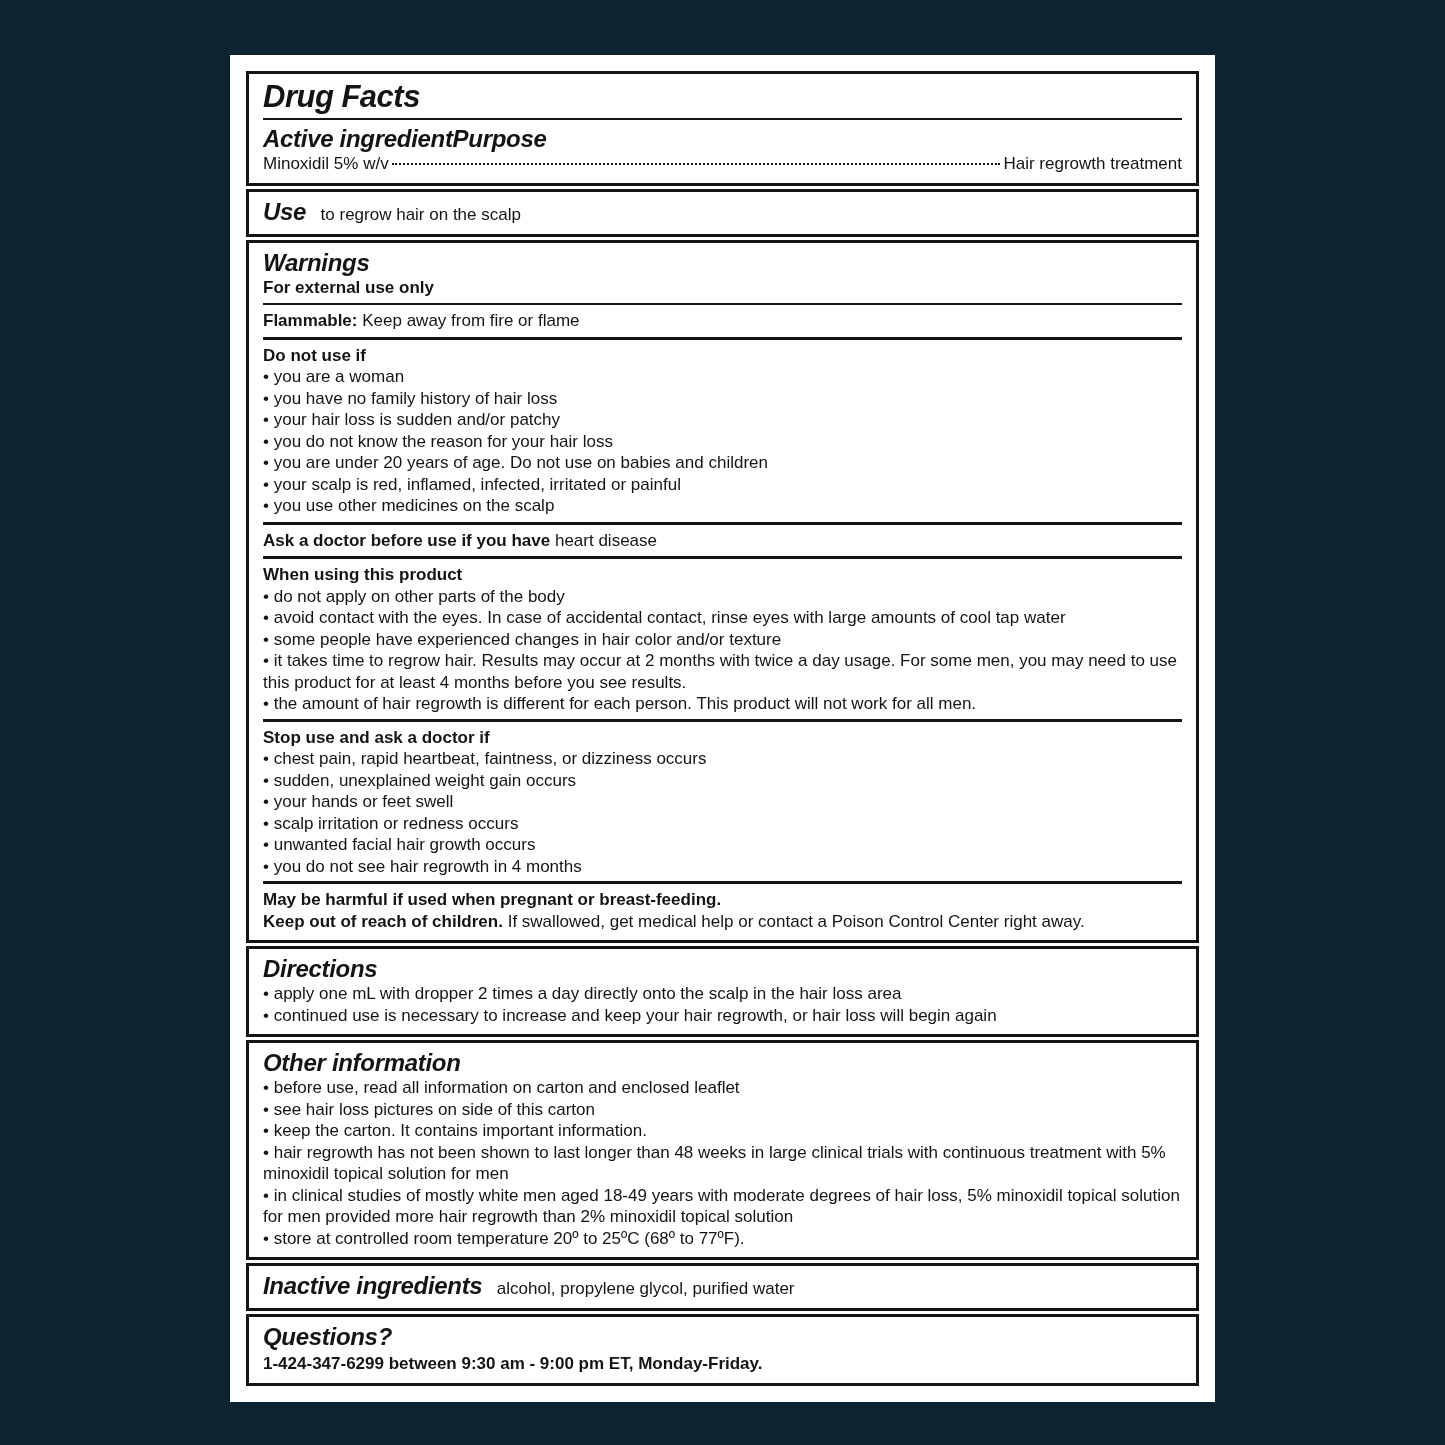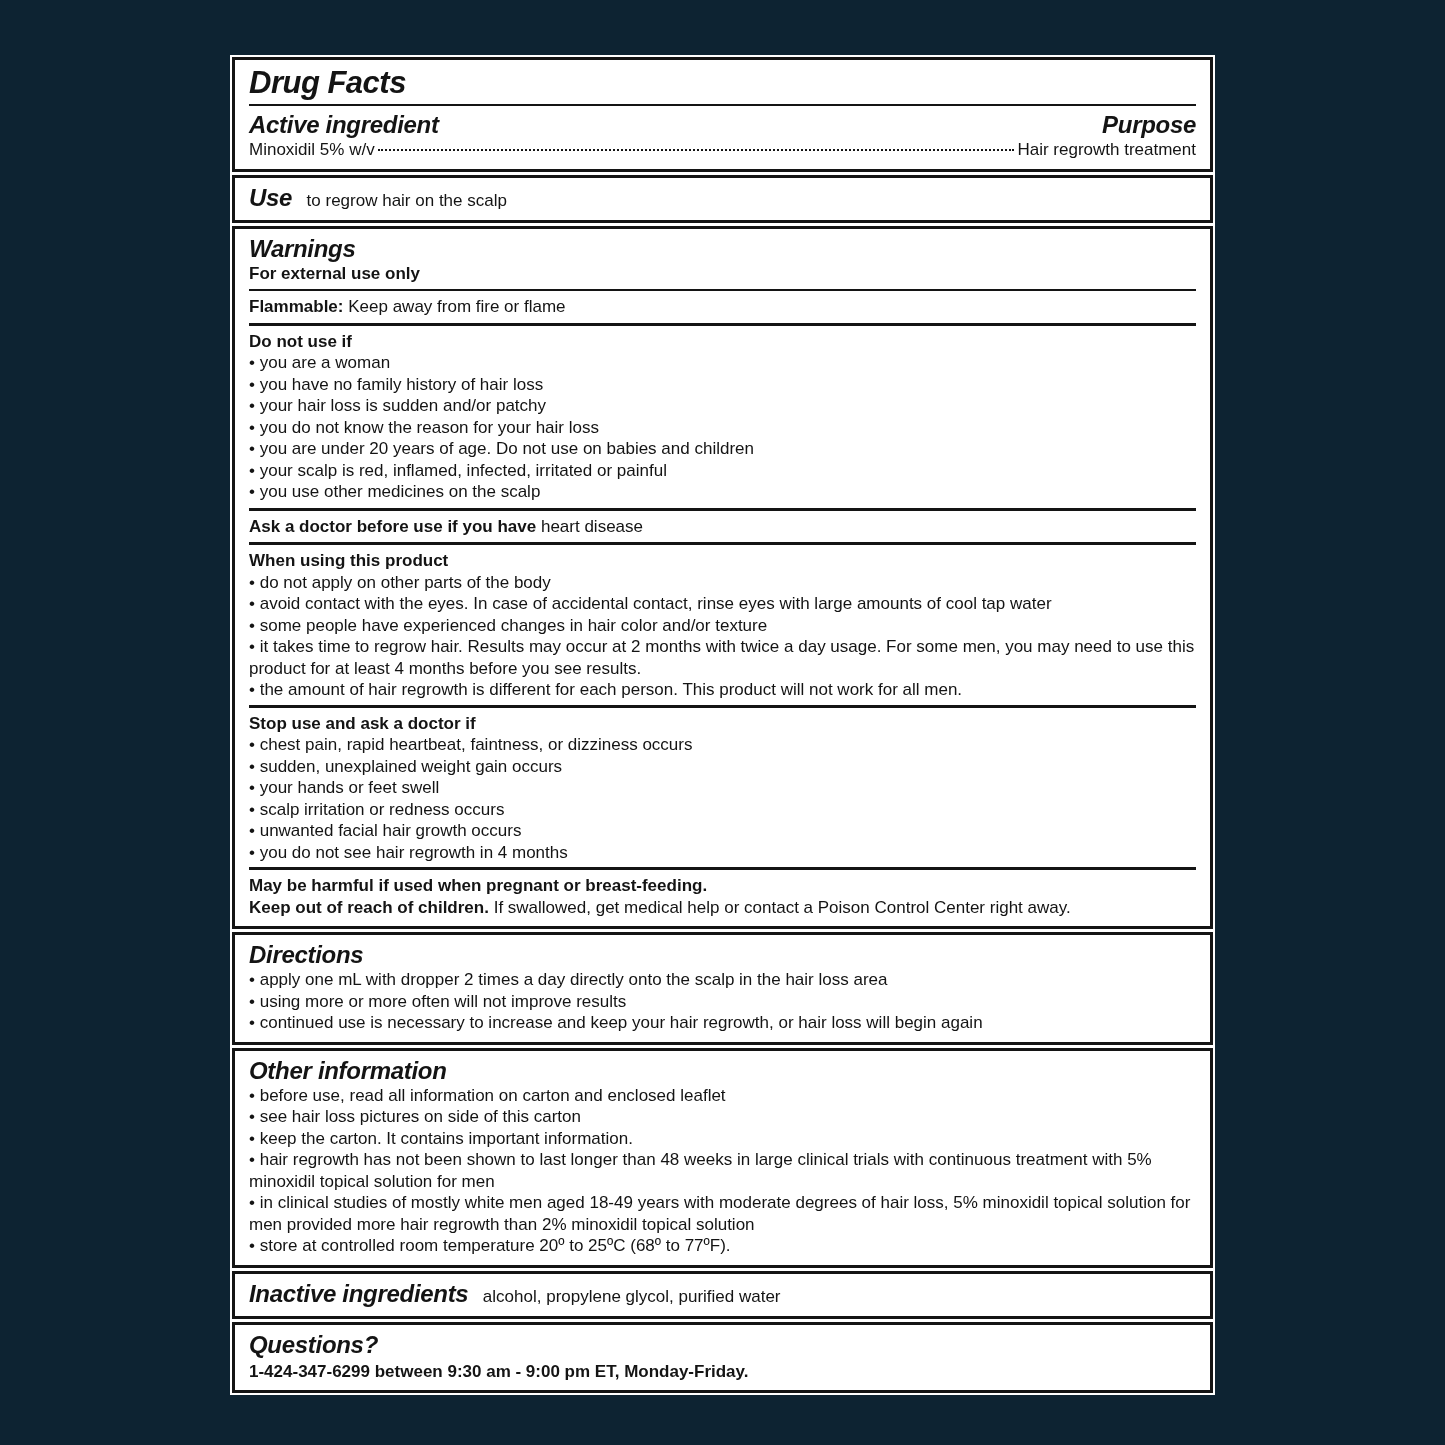--- a/index.html
+++ b/index.html
@@ -11,21 +11,21 @@
     font-family: "Liberation Sans", sans-serif;
     color: #141414;
   }
   .label-panel {
     position: absolute;
     left: 230px;
     top: 55px;
     width: 985px;
     box-sizing: border-box;
     background: #ffffff;
-    padding: 2px;
+    padding: 16px;
     display: flex;
     flex-direction: column;
     gap: 3px;
   }
   .box {
     border: 3px solid #141414;
     background: #ffffff;
     padding: 5px 14px 8px 14px;
   }
   .h1 {
@@ -49,21 +49,20 @@
   .bold { font-weight: bold; }
   .rule {
     border: none;
     border-top: 2px solid #141414;
     margin: 5px 0;
   }
   .rule.thick { border-top-width: 3px; }
   .topline { border-top: 2px solid #141414; margin: 3px 0 4px 0; }
   .ai-row {
     display: flex;
-    justify-content: space-between;
     align-items: baseline;
   }
   .leader-row {
     display: flex;
     align-items: baseline;
   }
   .leader-fill {
     flex: 1;
     border-bottom: 2px dotted #141414;
     margin: 0 3px;
@@ -139,21 +138,20 @@
     <div class="line bold">May be harmful if used when pregnant or breast-feeding.</div>
     <div class="line">
       <span class="bold">Keep out of reach of children.</span>
       <span>If swallowed, get medical help or contact a Poison Control Center right away.</span>
     </div>
   </div>
 
   <div class="box">
     <div class="h2">Directions</div>
     <div class="bullet">apply one mL with dropper 2 times a day directly onto the scalp in the hair loss area</div>
-    <div class="bullet">using more or more often will not improve results</div>
     <div class="bullet">continued use is necessary to increase and keep your hair regrowth, or hair loss will begin again</div>
   </div>
 
   <div class="box">
     <div class="h2">Other information</div>
     <div class="bullet">before use, read all information on carton and enclosed leaflet</div>
     <div class="bullet">see hair loss pictures on side of this carton</div>
     <div class="bullet">keep the carton. It contains important information.</div>
     <div class="bullet">hair regrowth has not been shown to last longer than 48 weeks in large clinical trials with continuous treatment with 5% minoxidil topical solution for men</div>
     <div class="bullet">in clinical studies of mostly white men aged 18-49 years with moderate degrees of hair loss, 5% minoxidil topical solution for men provided more hair regrowth than 2% minoxidil topical solution</div>

